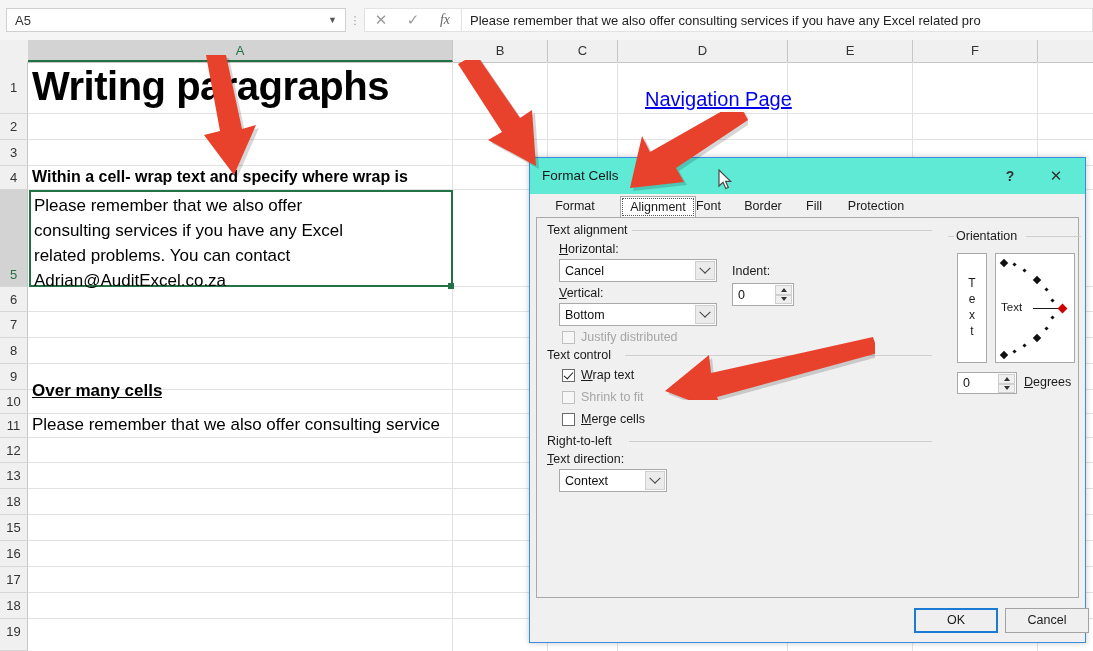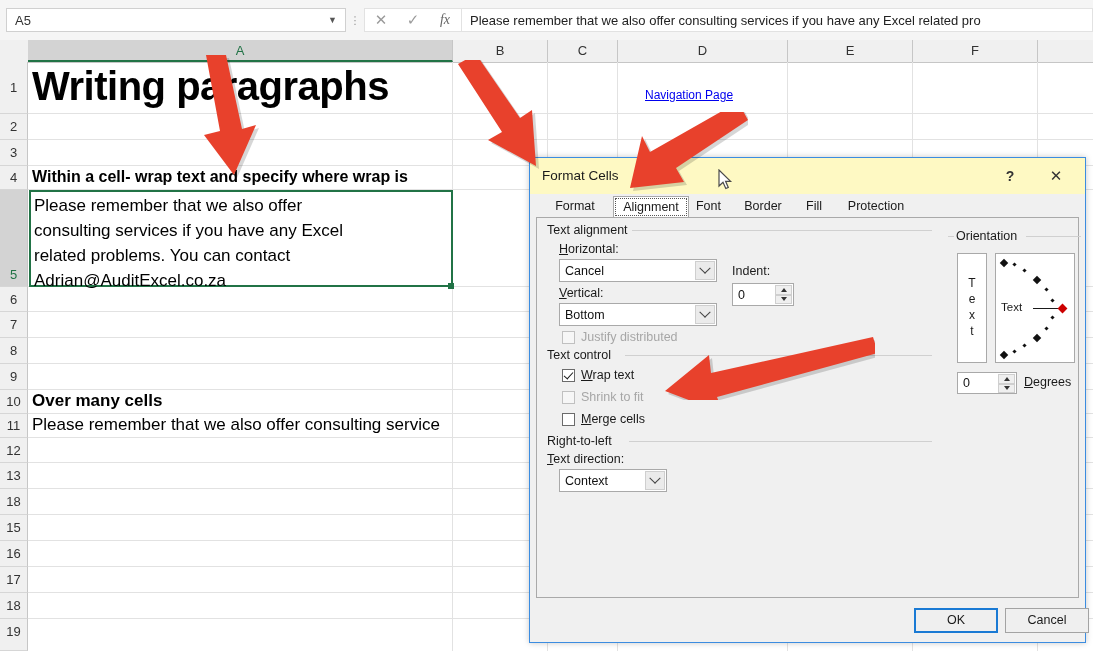--- a/index.html
+++ b/index.html
@@ -52,43 +52,43 @@
     border-bottom:1px solid #d6d6d6;border-right:1px solid #c6c6c6;background:#f0f0f0;
     font-size:13px;color:#333;text-align:center;
   }
   .rowh.sel{background:#d3d3d3;color:#217346;}
   .gridline-v{position:absolute;width:1px;background:#e2e2e2;}
   .gridline-h{position:absolute;left:28px;height:1px;background:#e2e2e2;}
 
   .cell{position:absolute;box-sizing:border-box;overflow:hidden;white-space:nowrap;color:#000;}
   #cell-a1{left:32px;top:24px;font-size:40px;font-weight:bold;line-height:44px;letter-spacing:-0.5px;}
   #cell-a4{left:32px;top:126px;font-size:16px;font-weight:bold;line-height:22px;}
-  #cell-a11{left:32px;top:350px;font-size:17px;font-weight:bold;line-height:22px;}
+  #cell-a11{left:32px;top:340px;font-size:17px;font-weight:bold;line-height:22px;text-decoration:underline;}
   #cell-a12{left:32px;top:374px;font-size:17px;line-height:22px;}
-  #cell-d3{left:645px;top:48px;font-size:12px;color:#0000EE;text-decoration:underline;cursor:pointer;}
+  #cell-d3{left:645px;top:48px;font-size:20px;color:#0000EE;text-decoration:underline;cursor:pointer;}
 
   
   #cell-a5{
     position:absolute;left:29px;top:150px;width:424px;height:97px;
     border:2px solid #217346;box-sizing:border-box;background:#fff;
     font-size:17px;line-height:25px;color:#000;padding:1px 3px;white-space:pre-line;
   }
   #a5-handle{position:absolute;left:448px;top:243px;width:6px;height:6px;background:#217346;}
 
   
   .arrow{position:absolute;pointer-events:none;}
 
   
   #dialog{
     position:absolute;left:529px;top:157px;width:557px;height:486px;
     background:#f0f0f0;border:1px solid #3b8ce0;box-sizing:border-box;
     box-shadow:0 0 6px rgba(0,0,0,.22);
     font-size:12.5px;color:#1a1a1a;
   }
-  #dlg-title-bar{height:36px;background:#fef9c3;position:relative;}
+  #dlg-title-bar{height:36px;background:#5eead4;position:relative;}
   #dlg-title{position:absolute;left:12px;top:10px;font-size:13.5px;color:#1a1a1a;}
   #dlg-help{position:absolute;right:62px;top:7px;width:26px;height:22px;text-align:center;line-height:22px;font-size:14px;font-weight:bold;color:#333;}
   #dlg-close{position:absolute;right:10px;top:7px;width:38px;height:22px;text-align:center;line-height:22px;font-size:15px;color:#333;}
   #cursor-arrow{position:absolute;left:188px;top:11px;}
 
   #tabstrip{position:relative;height:22px;margin-top:2px;}
   .tab{
     position:absolute;top:0;height:22px;line-height:21px;text-align:center;
     font-size:12.5px;color:#1a1a1a;box-sizing:border-box;padding:0 8px;
   }
@@ -245,21 +245,21 @@
     <div id="dlg-title">Format Cells</div>
     <div id="dlg-help">?</div>
     <div id="dlg-close">✕</div>
     <svg id="cursor-arrow" width="16" height="22" viewBox="0 0 16 22">
       <path d="M1 1 L1 17 L5 13.2 L7.8 19.5 L10.3 18.4 L7.6 12.3 L12.6 12.3 Z" fill="#ffffff" stroke="#4a4a4a" stroke-width="1.2"></path>
     </svg>
   </div>
 
   <div id="tabstrip">
     <div class="tab" style="left:14px;width:62px;">Format</div>
-    <div class="tab active" style="left:83px;width:76px;">Alignment</div>
+    <div class="tab active" style="left:90px;width:76px;">Alignment</div>
     <div class="tab" style="left:155px;width:47px;">Font</div>
     <div class="tab" style="left:205px;width:56px;">Border</div>
     <div class="tab" style="left:264px;width:40px;">Fill</div>
     <div class="tab" style="left:307px;width:78px;">Protection</div>
   </div>
 
   <div id="dlg-body">
 
     <div class="grp-label" style="left:10px;top:5px;">Text alignment</div>
     <div class="grp-line" style="left:95px;top:12px;width:300px;"></div>

